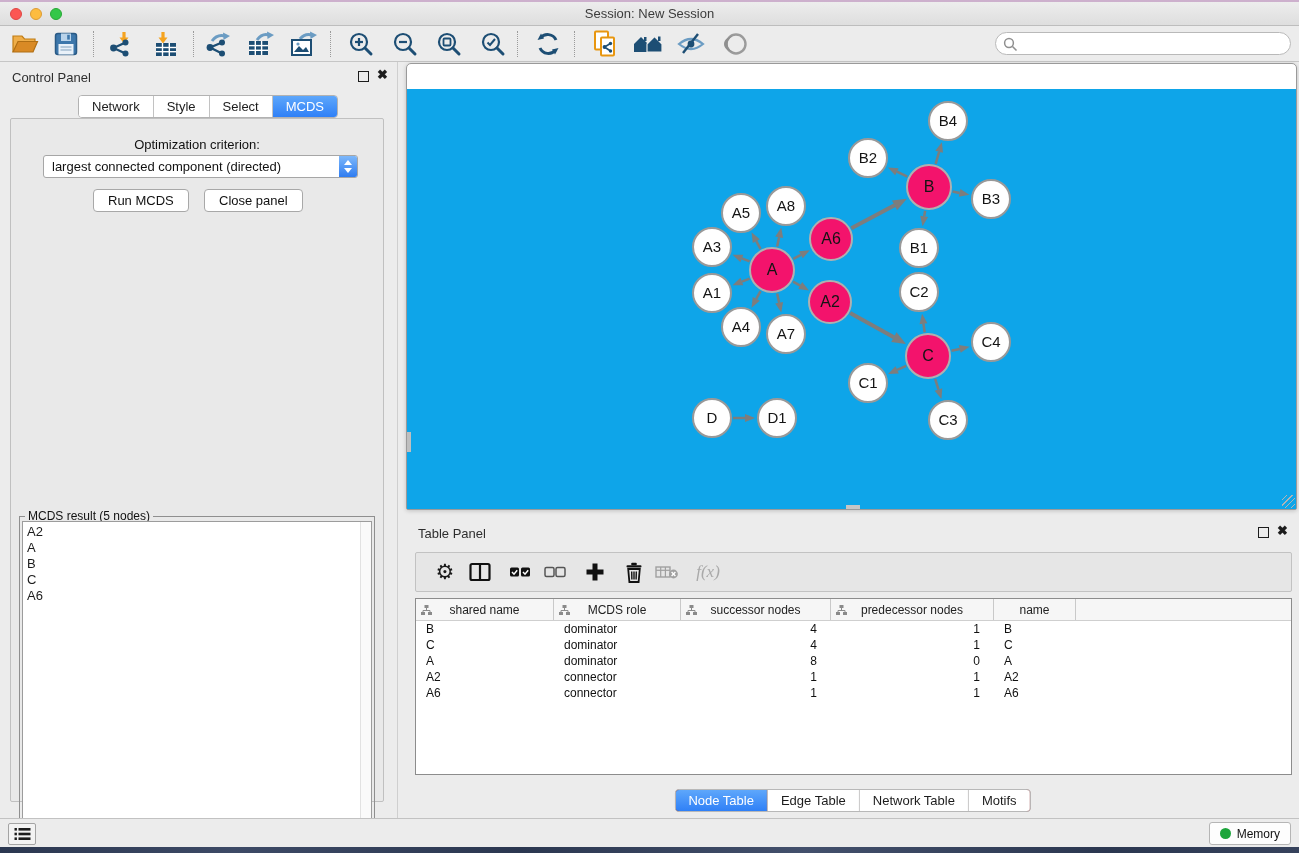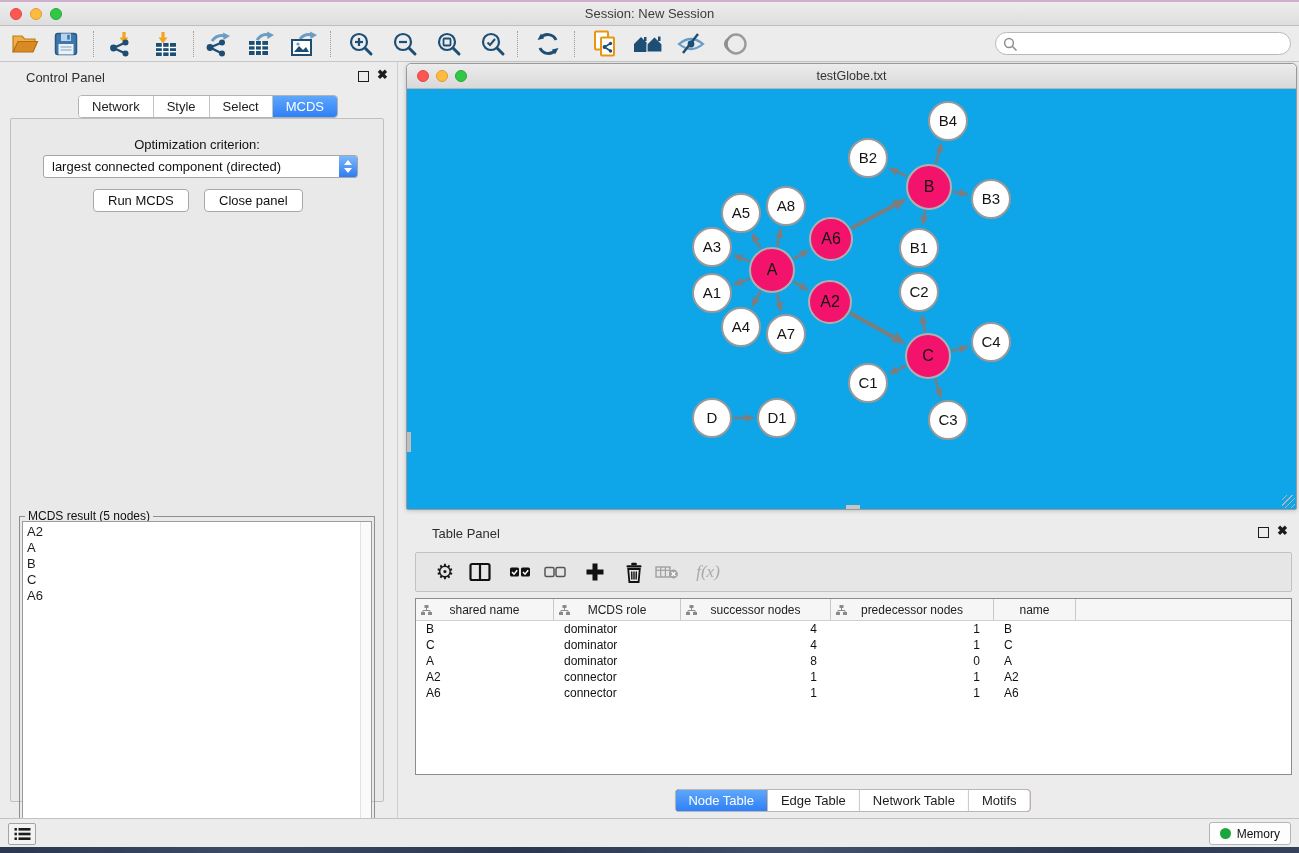--- a/index.html
+++ b/index.html
@@ -31,21 +31,21 @@
   .tb-sep { position:absolute; top:5px; height:26px; width:0; border-left:1px dotted #9a9a9a; }
   .searchbox { position:absolute; left:995px; top:6px; width:296px; height:23px;
     background:#fff; border:1px solid #b9b9b9; border-radius:12px; }
   .searchbox input { position:absolute; left:26px; top:1px; right:6px; bottom:1px; width:260px;
     border:none; outline:none; background:transparent; font-size:12px; font-family:"Liberation Sans",sans-serif; }
   .searchbox svg { position:absolute; left:7px; top:4px; }
 
   
   .control-panel { position:absolute; left:0; top:62px; width:398px; height:756px;
     background:#ececec; border-right:1px solid #cfcfcf; }
-  .panel-header { position:absolute; left:12px; top:8px; font-size:13px; color:#2e2e2e;margin-left:14px; }
+  .panel-header { position:absolute; left:12px; top:8px; font-size:13px; color:#2e2e2e; }
   .win-mini { position:absolute; top:9px; width:11px; height:11px; border:1.5px solid #1c1c1c; background:transparent; }
   .win-close { position:absolute; top:5px; font-size:13px; font-weight:bold; color:#1c1c1c; line-height:16px; }
 
   .cp-tabs { position:absolute; left:78px; top:33px; display:flex; border:1px solid #b2b2b2;
     border-radius:4px; overflow:hidden; background:#fff; }
   .cp-tab { padding:3px 13px; font-size:13px; background:#fff; color:#1c1c1c; border-right:1px solid #c2c2c2; cursor:default; }
   .cp-tab:last-child { border-right:none; }
   .cp-tab.active { background:linear-gradient(#5ea7fb,#2f80f7); color:#fff; }
 
   .cp-body { position:absolute; left:10px; top:56px; width:374px; height:684px;
@@ -344,28 +344,20 @@
             <div class="result-item">A</div>
             <div class="result-item">B</div>
             <div class="result-item">C</div>
             <div class="result-item">A6</div>
           </div>
       </div>
     </div>
   </div>
 
   <div class="net-window">
-    <div class="net-titlebar">
-      <div class="net-lights">
-        <div class="light red"></div>
-        <div class="light yellow"></div>
-        <div class="light green"></div>
-      </div>
-      <div class="title">testGlobe.txt</div>
-    </div>
     <div class="net-canvas">
       <svg id="graph-svg" width="889" height="420">
           <line x1="353.5334732741604" y1="159.91638634281102" x2="349.2887023011195" y2="152.11148487625198" stroke="#7d7d7d" stroke-width="2.5"></line>
           <polygon points="344.51098283201964,143.32664585242324 352.80263791065096,150.20039708861205 345.774766691588,154.0225726638919" fill="#7d7d7d"></polygon>
           <line x1="370.12872509133035" y1="157.5543995824897" x2="372.16169987822616" y2="148.26080055668038" stroke="#7d7d7d" stroke-width="2.5"></line>
           <polygon points="374.2986686662805,138.49180038271777 376.0692999478112,149.1155880719021 368.2540998086411,147.40601304145866" fill="#7d7d7d"></polygon>
           <line x1="342.5900931847508" y1="172.40953572082114" x2="334.87987575366554" y2="169.45395237223846" stroke="#7d7d7d" stroke-width="2.5"></line>
           <polygon points="325.5424145806451,165.87459225591394 336.31161980019533,165.71896790303026 333.44813170713576,173.18893684144666" fill="#7d7d7d"></polygon>
           <line x1="342.5900931847508" y1="189.59046427917886" x2="334.87987575366554" y2="192.54604762776154" stroke="#7d7d7d" stroke-width="2.5"></line>
           <polygon points="325.5424145806451,196.12540774408606 333.44813170713576,188.81106315855334 336.31161980019533,196.28103209696974" fill="#7d7d7d"></polygon>

